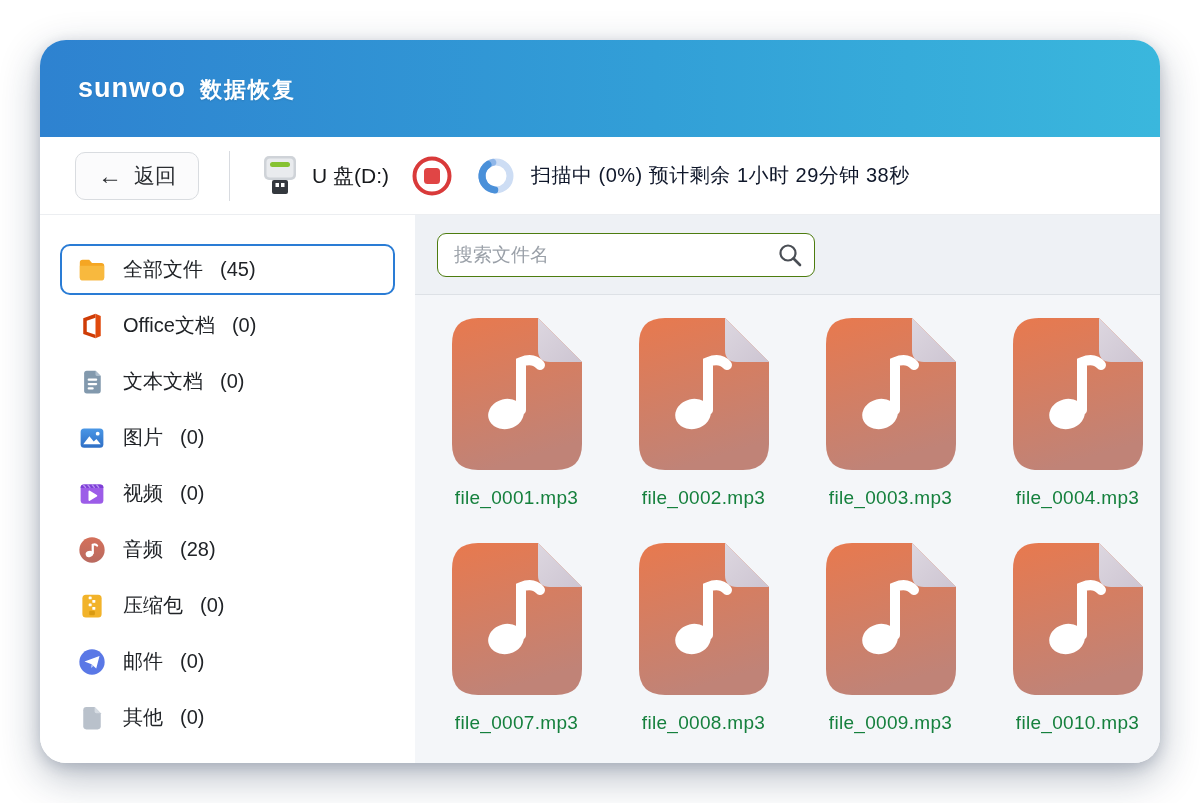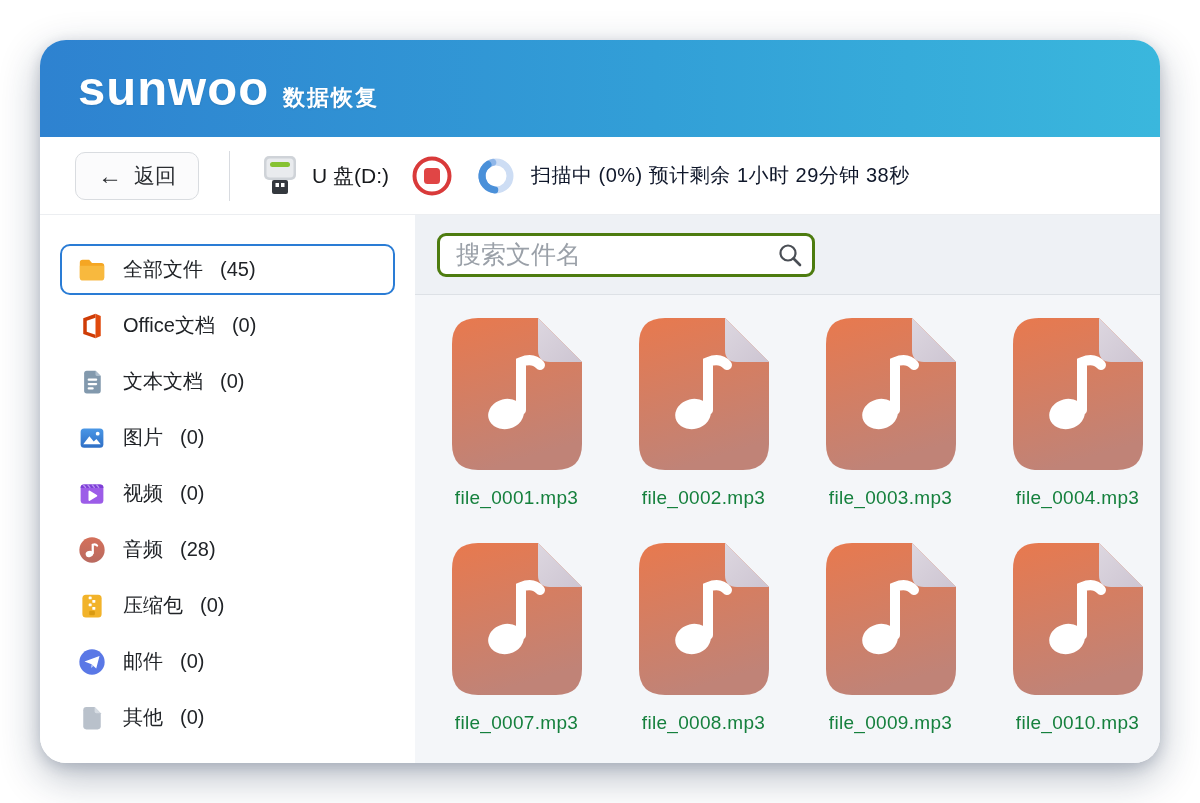--- a/index.html
+++ b/index.html
@@ -14,21 +14,21 @@
   }
 
   
   .app-header {
     height:97px; flex:0 0 97px;
     background:linear-gradient(90deg,#2e82d0 0%, #329fd7 55%, #3ab7dd 100%);
     display:flex; align-items:center; padding:0 0 0 38px;
   }
   .logo { display:flex; align-items:baseline; gap:14px; color:#ffffff;
           text-shadow:0 1px 2px rgba(0,0,0,.10); }
-  .logo .brand { font-size:49px; font-weight:800; letter-spacing:1px; line-height:1; }
+  .logo .brand { font-size:27px; font-weight:800; letter-spacing:1px; line-height:1; }
   .logo .appname { font-size:22px; font-weight:700; letter-spacing:2px; line-height:1; }
 
   
   .toolbar {
     height:78px; flex:0 0 78px; background:#ffffff;
     display:flex; align-items:center; padding:0 24px 0 35px;
     border-bottom:1px solid #eceef1;
   }
   .back-btn {
     display:flex; align-items:center; gap:12px;
@@ -60,22 +60,22 @@
   .side-icon { width:32px; height:32px; flex:0 0 32px; display:flex; align-items:center; justify-content:center; }
   .side-label { font-weight:500; }
   .side-count { font-weight:500; margin-left:2px; }
 
   
   .main { flex:1; background:#f4f6f9; display:flex; flex-direction:column; min-width:0; }
   .search-row { height:80px; flex:0 0 80px; background:#eef1f5; border-bottom:1px solid #dde1e6;
                 display:flex; align-items:center; padding-left:22px; }
   .search-box { position:relative; width:378px; height:44px; }
   .search-input {
-    width:100%; height:100%; border:3px solid #4d7c0f; border-radius:9px;
-    background:#ffffff; padding:0 48px 0 16px; font-size:25px; color:#333;
+    width:100%; height:100%; border:1px solid #4d7c0f; border-radius:9px;
+    background:#ffffff; padding:0 48px 0 16px; font-size:19px; color:#333;
     font-family:"Liberation Sans", sans-serif; outline:none;
   }
   .search-input::placeholder { color:#9aa0a8; }
   .search-glass { position:absolute; right:12px; top:9px; width:26px; height:26px; cursor:pointer; }
 
   .file-grid {
     flex:1; overflow:hidden;
     display:grid; grid-template-columns:repeat(4, 187px); grid-auto-rows:225px;
     padding:23px 0 0 8px; justify-items:center; align-items:start;
   }

